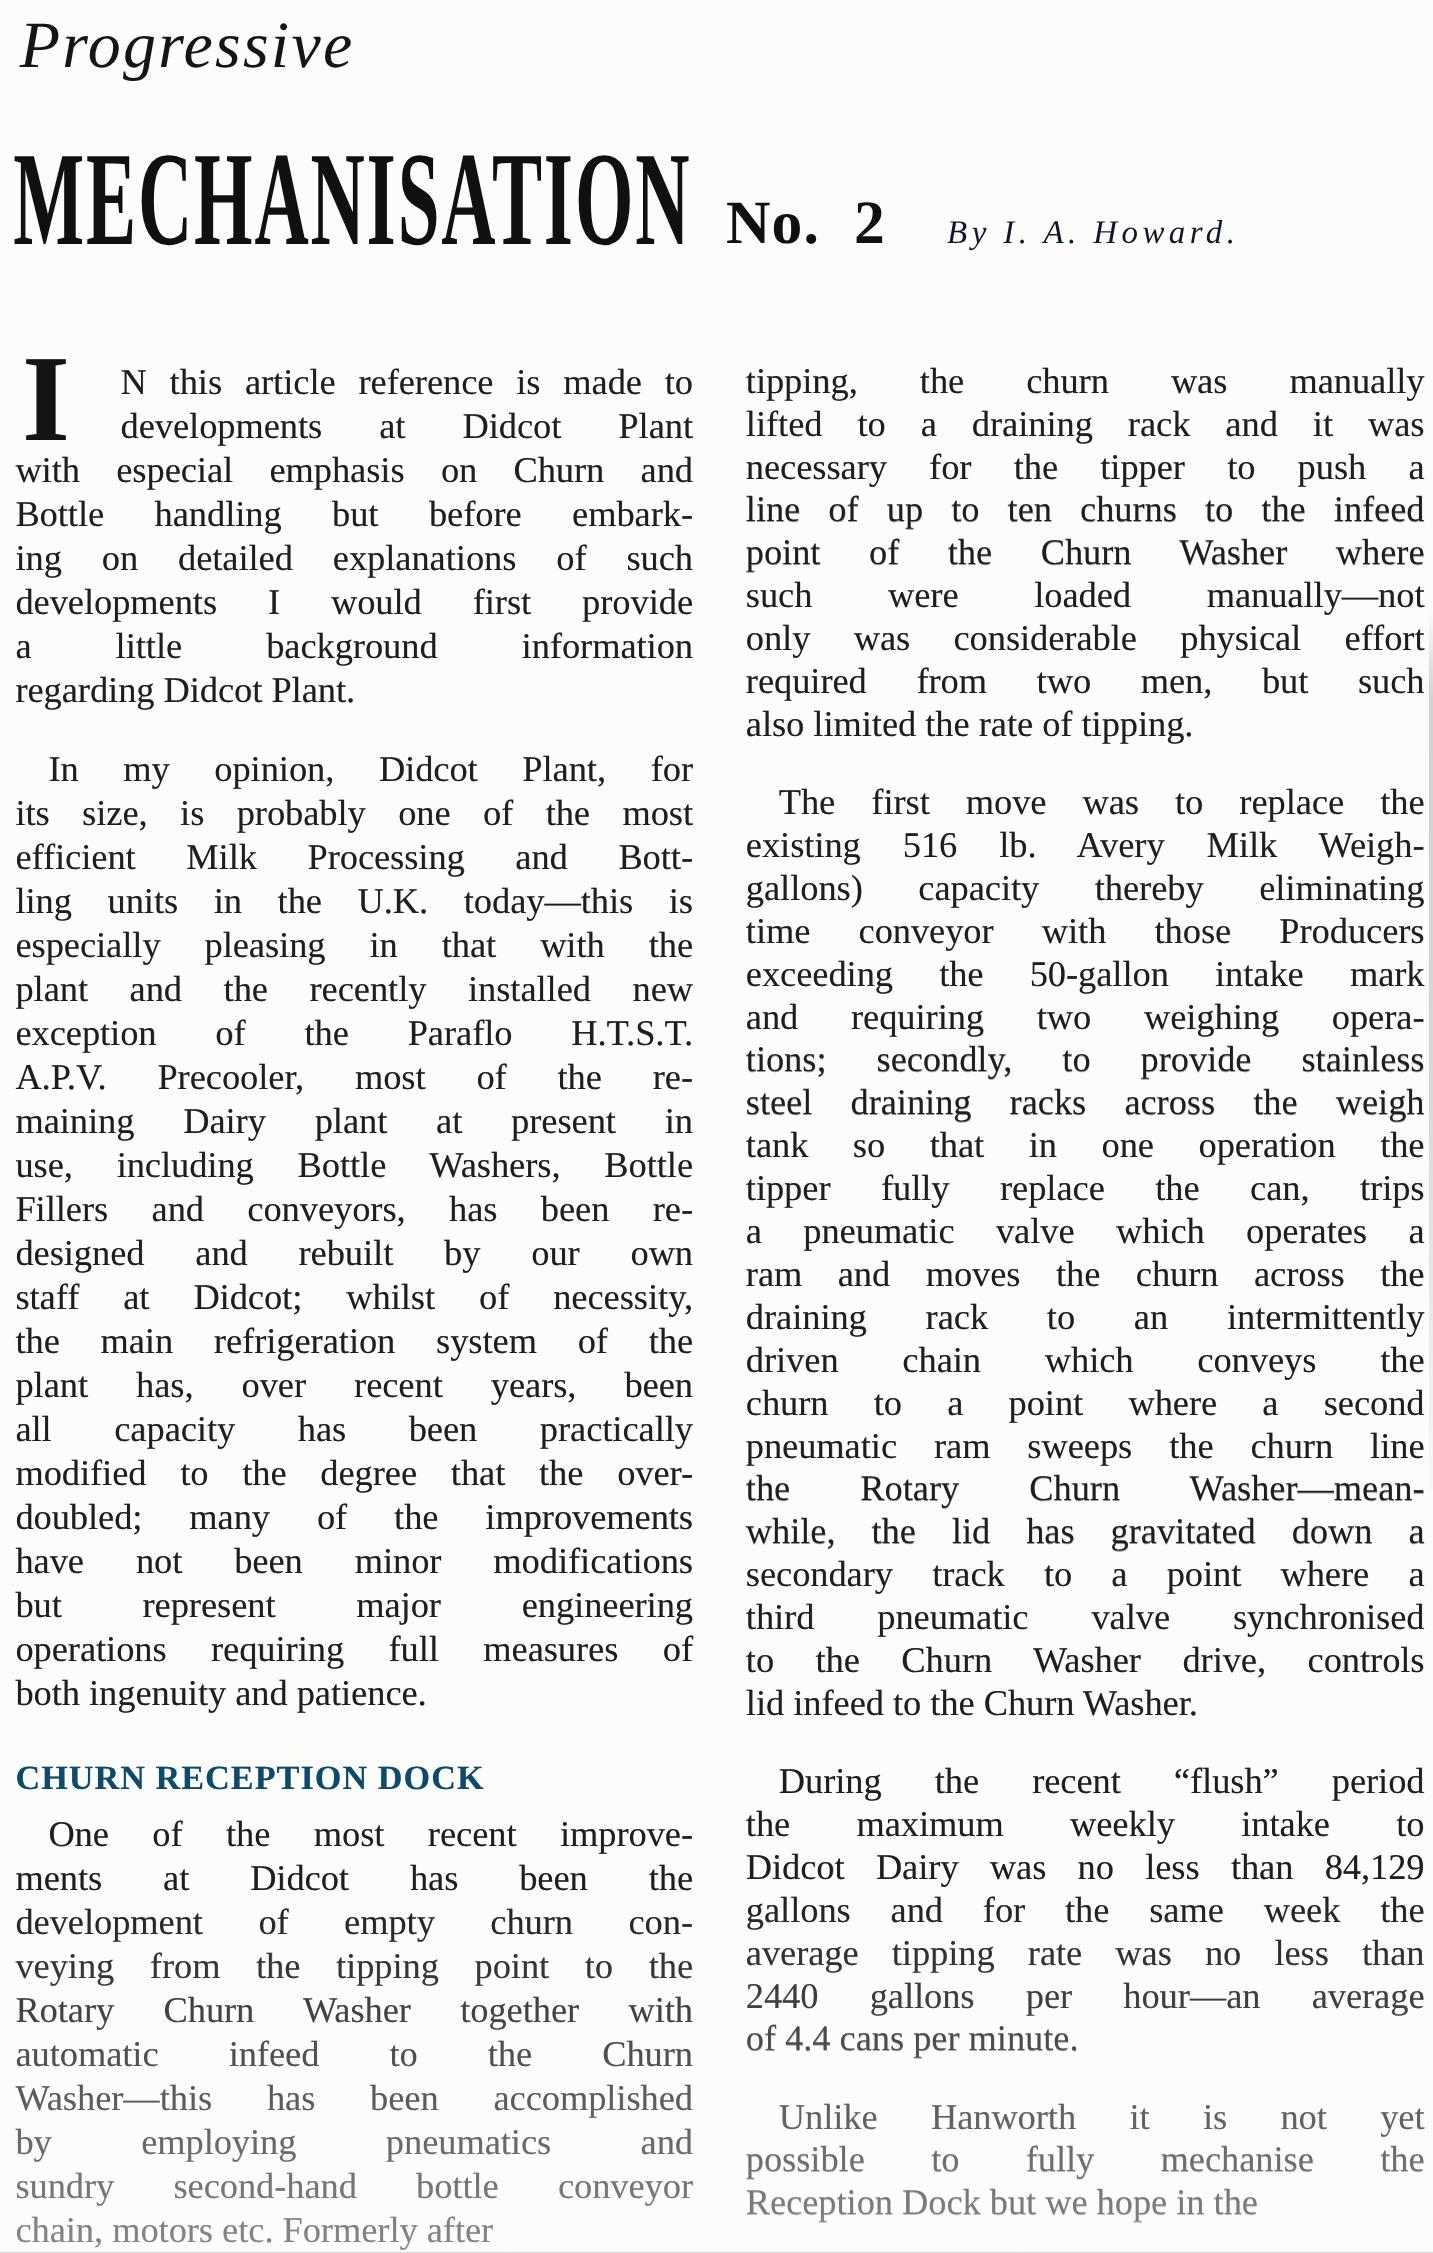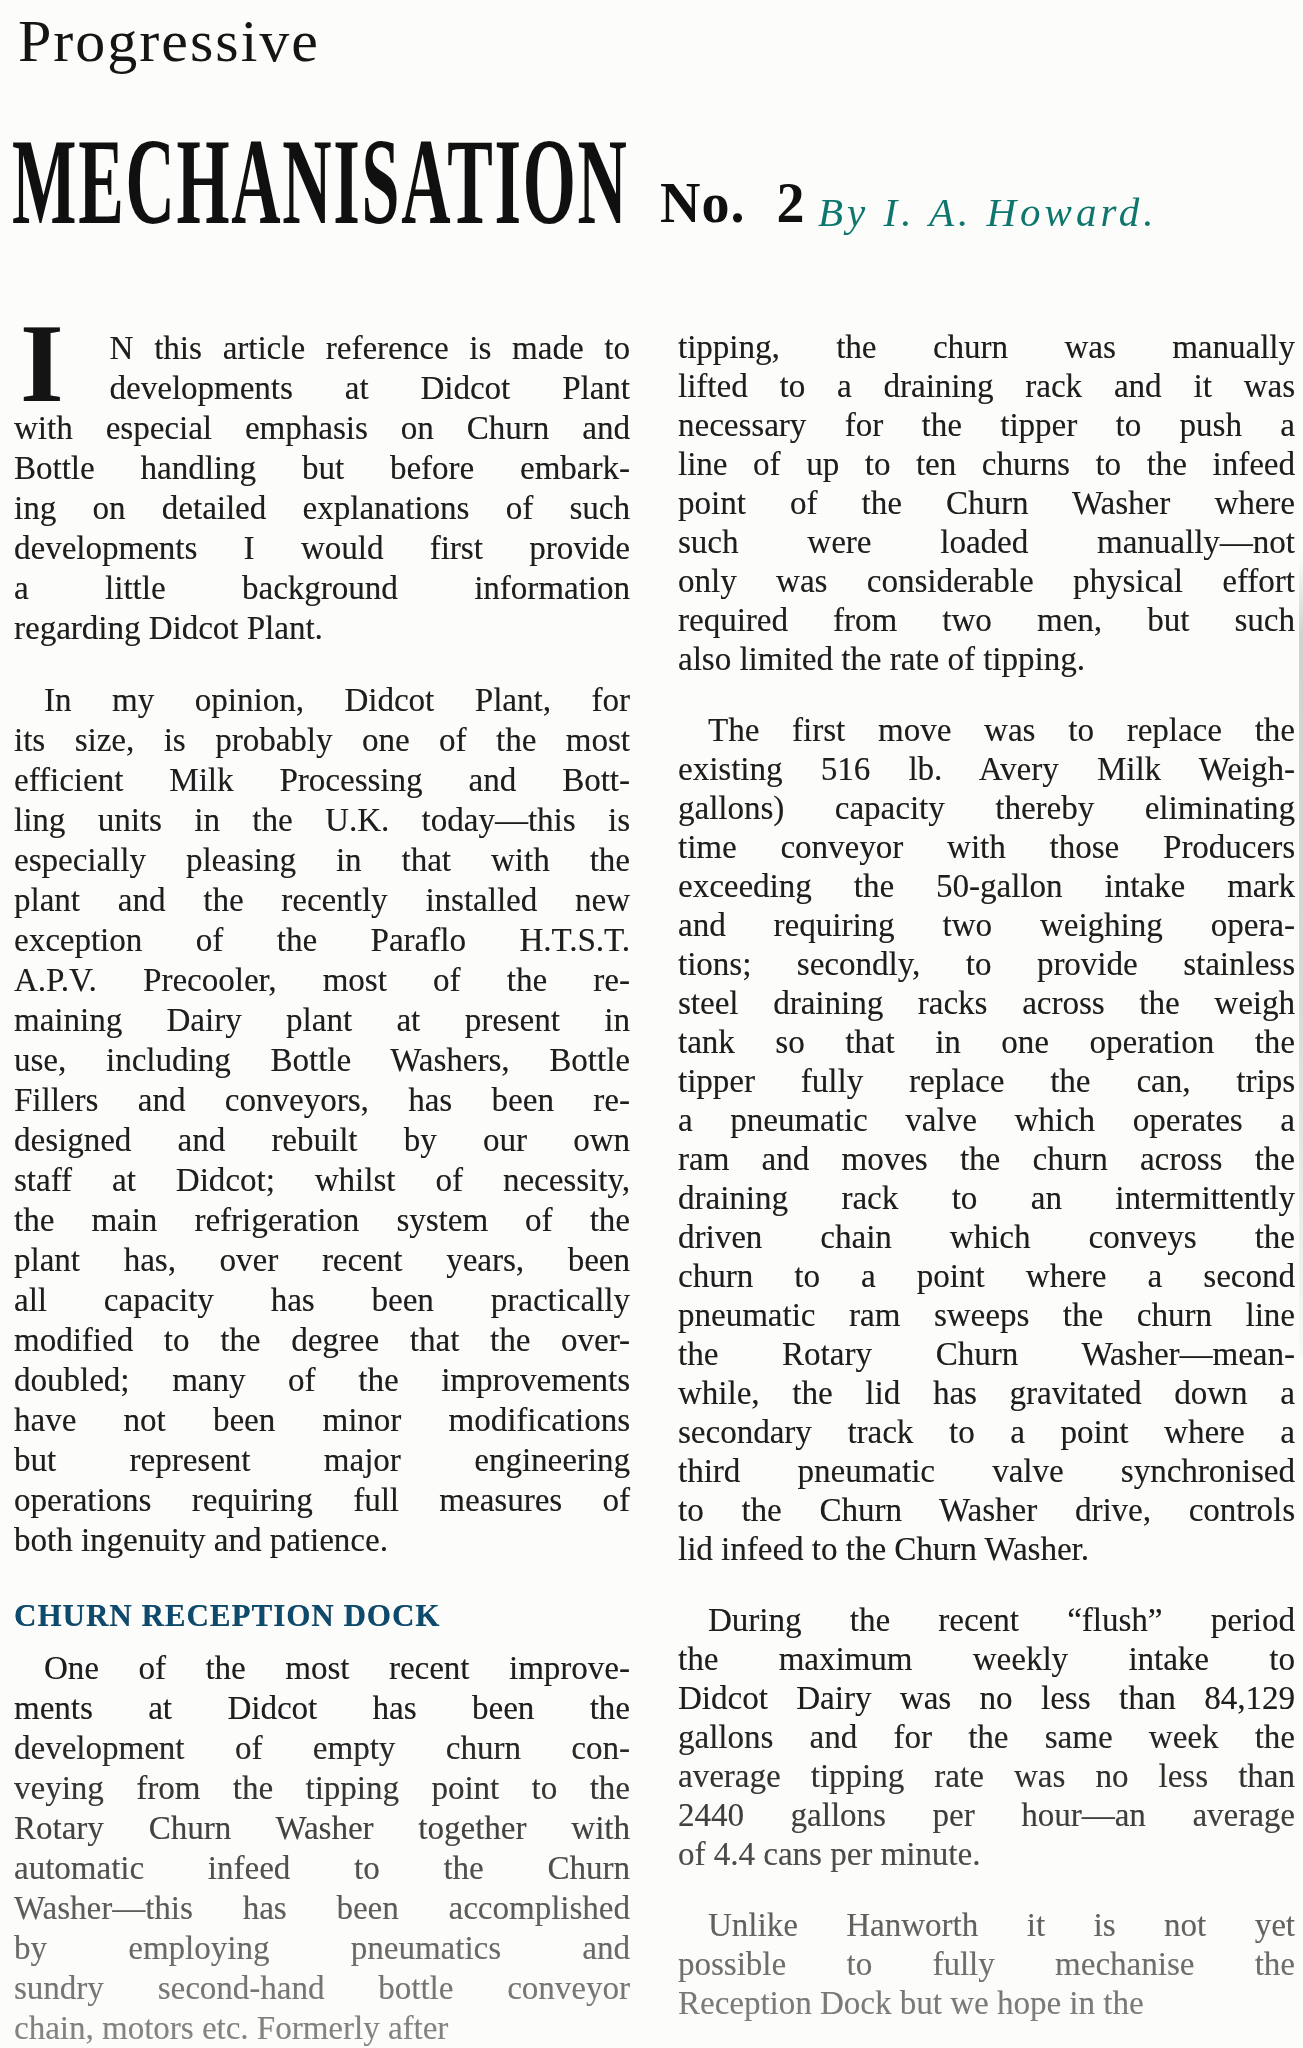--- a/index.html
+++ b/index.html
@@ -10,41 +10,41 @@
     margin: 0 auto;
     background: #fcfcfa;
     overflow: hidden;
     font-family: "Liberation Serif", "DejaVu Serif", serif;
     color: #1e1e1e;
   }
 
   
   .kicker {
     position: absolute; left: 18px; top: 8px;
-    font-size: 60px; font-weight: 500;
+    font-size: 60px; font-style: italic; font-weight: 500;
     letter-spacing: 2px; color: #151515;
     line-height: 66px; white-space: nowrap;
   }
   .title {
     position: absolute; left: 12px; top: 130px;
     font-size: 122px; line-height: 104px; font-weight: bold;
     letter-spacing: 3px; color: #101010;
     transform: scaleX(0.56); transform-origin: 0 0;
     white-space: nowrap;
   }
   .issue {
     position: absolute; left: 660px; top: 170px;
     font-size: 56px; line-height: 66px; font-weight: bold;
     word-spacing: 16px; letter-spacing: 1px; color: #101010;
     white-space: nowrap;
   }
   .byline {
-    position: absolute; left: 818px; top: 192px;
-    font-size: 41px; line-height: 40px; font-style: italic;
-    letter-spacing: 4px; color: #0f766e; white-space: nowrap;
+    position: absolute; left: 861px; top: 192px;
+    font-size: 30px; line-height: 40px; font-style: italic;
+    letter-spacing: 4px; color: #0f172a; white-space: nowrap;
   }
 
   
   .columns {
     position: absolute; left: 14px; top: 328px; width: 1281px;
     display: flex; gap: 48px;
   }
   .col {
     font-size: 33px;
     text-shadow: 0.25px 0.25px 0.35px rgba(25,25,25,0.45);

